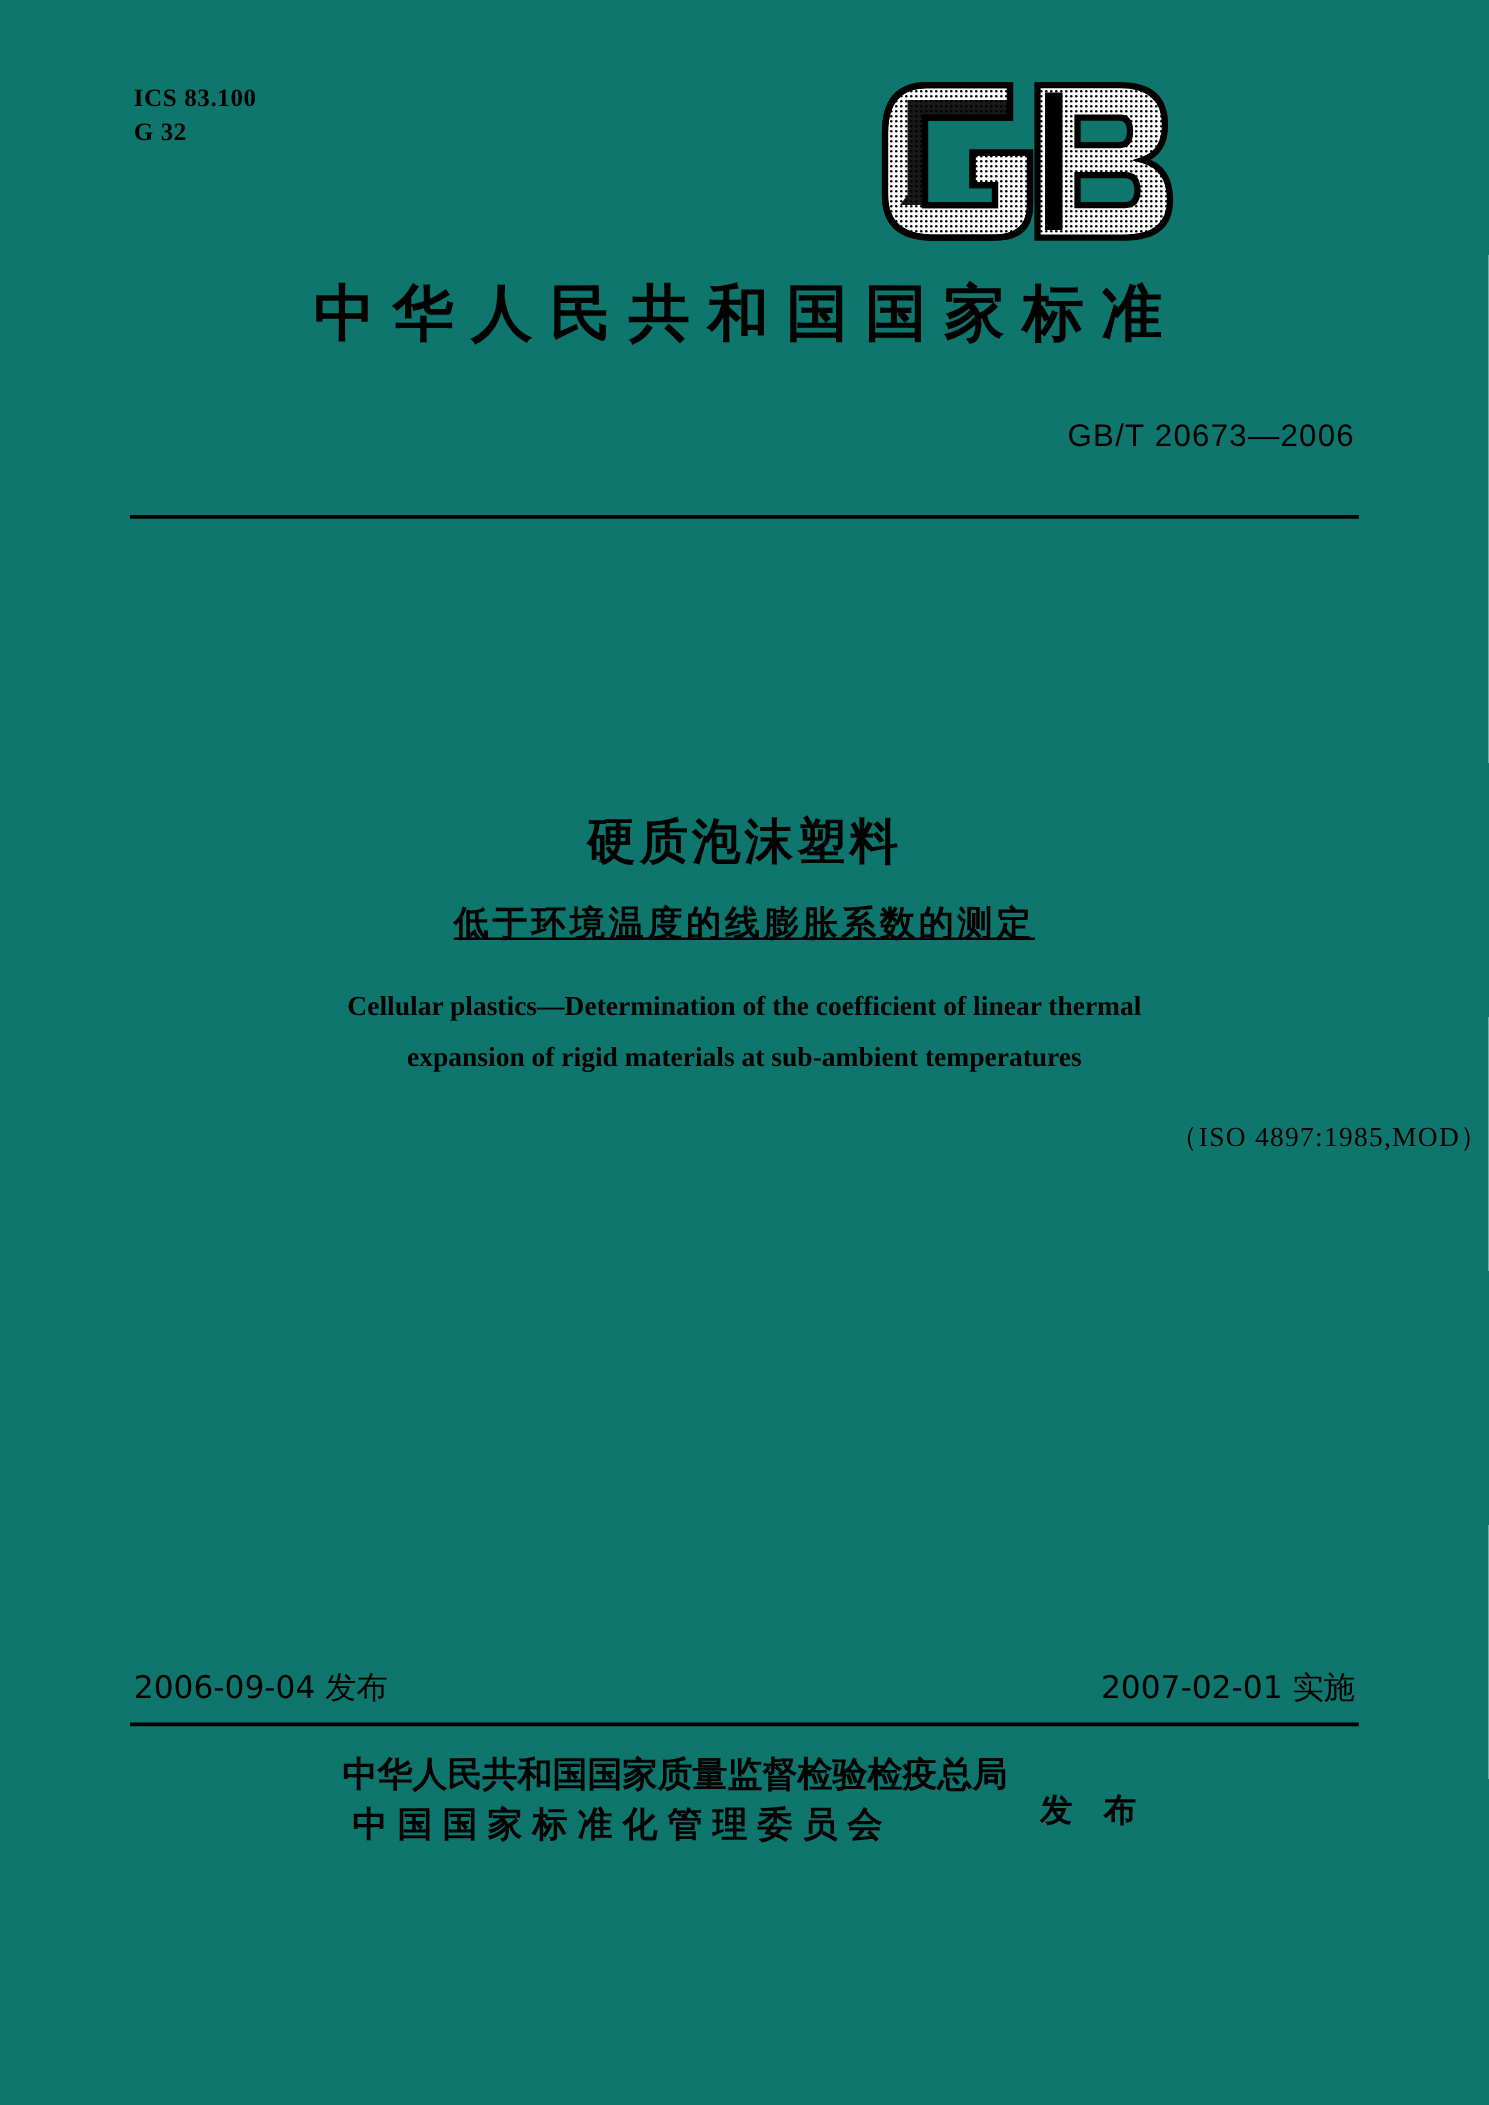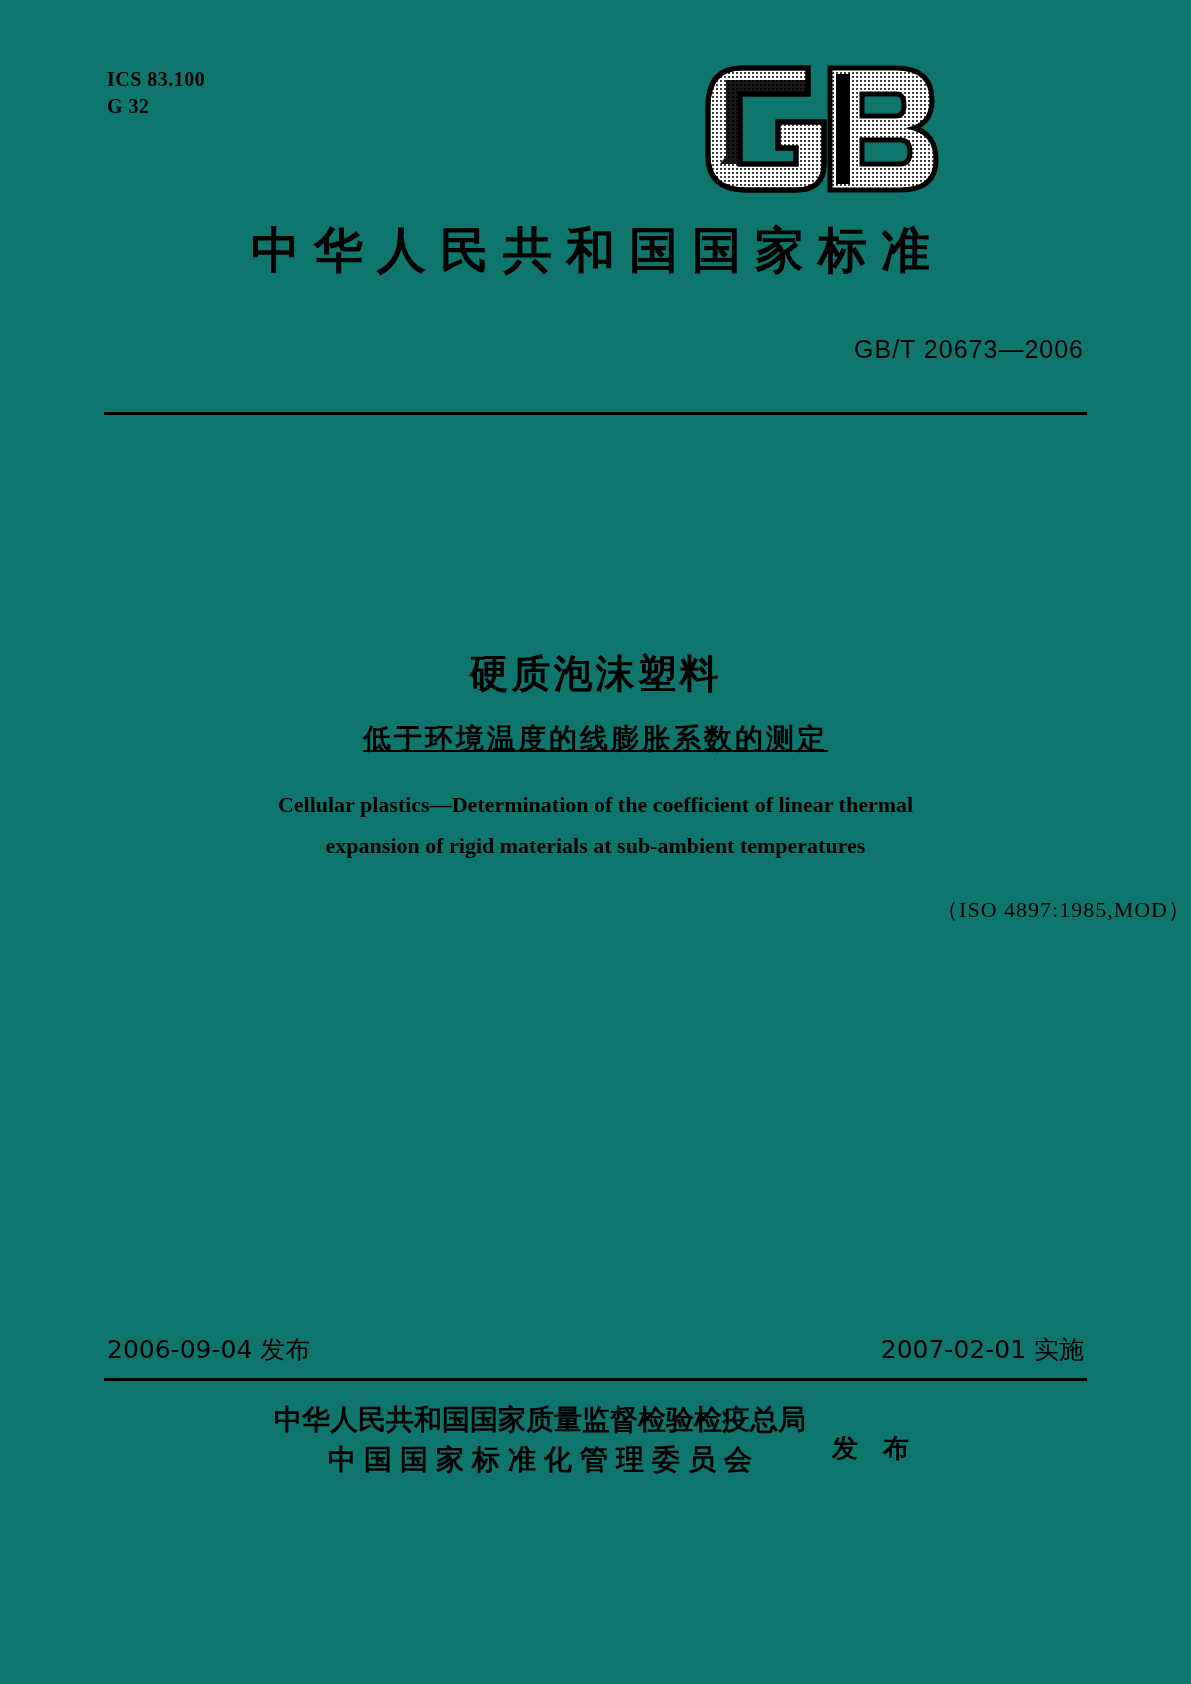--- a/index.html
+++ b/index.html
@@ -153,21 +153,21 @@
   .issuers {
     position: absolute;
     left: 0;
     right: 0;
     top: 1400px;
     display: flex;
     justify-content: center;
     align-items: center;
   }
   .issuers .names {
-    text-align: center;
+    text-align: left;
     font-family: "DejaVu Sans", sans-serif;
     font-weight: bold;
     font-size: 28px;
     line-height: 1.42;
     color: #000;
   }
   .issuers .names .org2 { letter-spacing: 8px; padding-left: 8px; }
   .issuers .publish {
     font-family: "DejaVu Sans", sans-serif;
     font-weight: bold;

